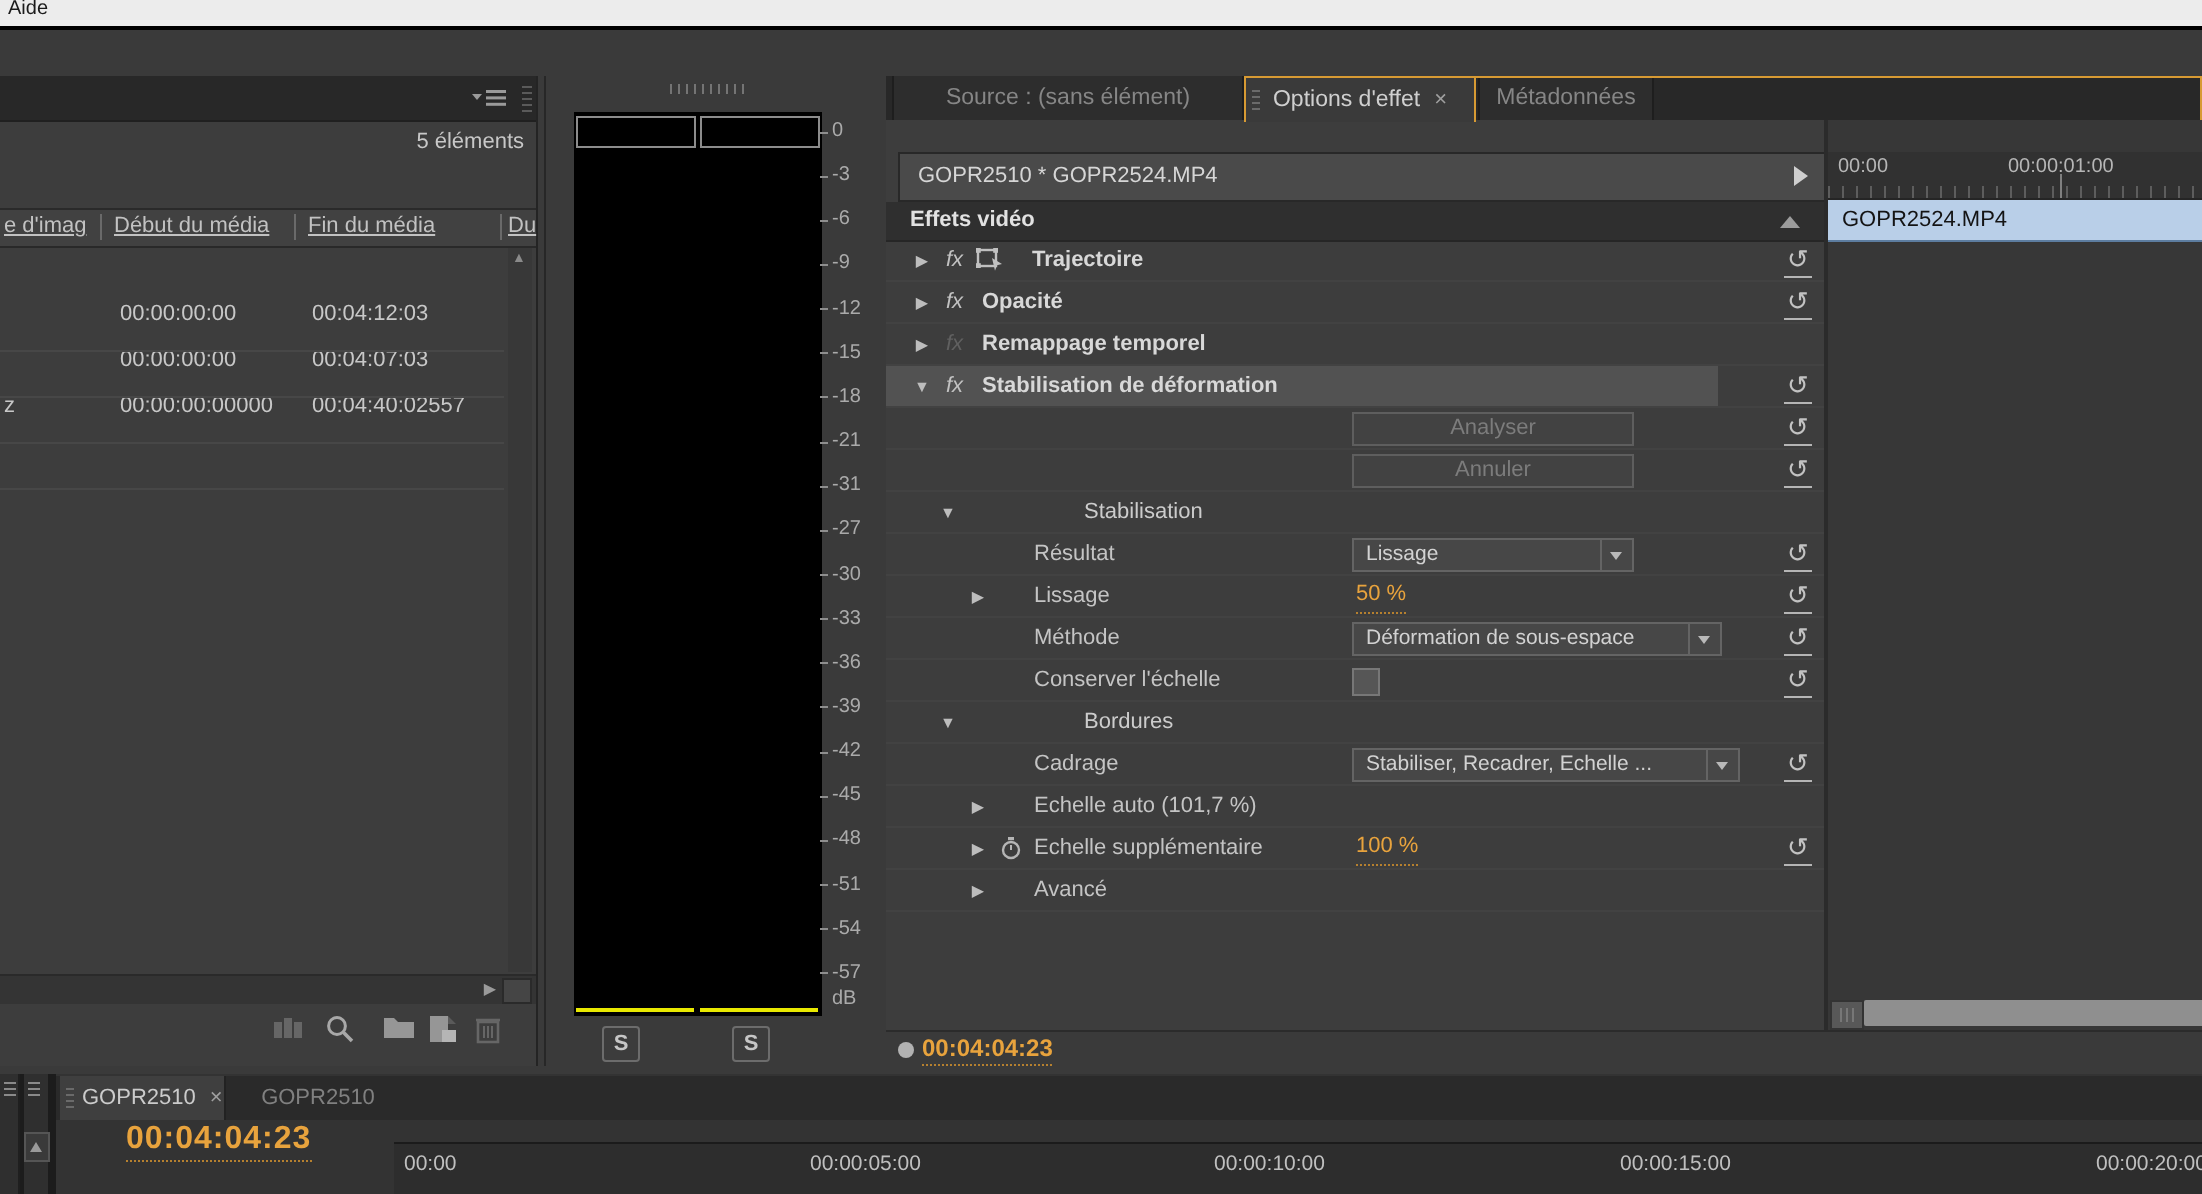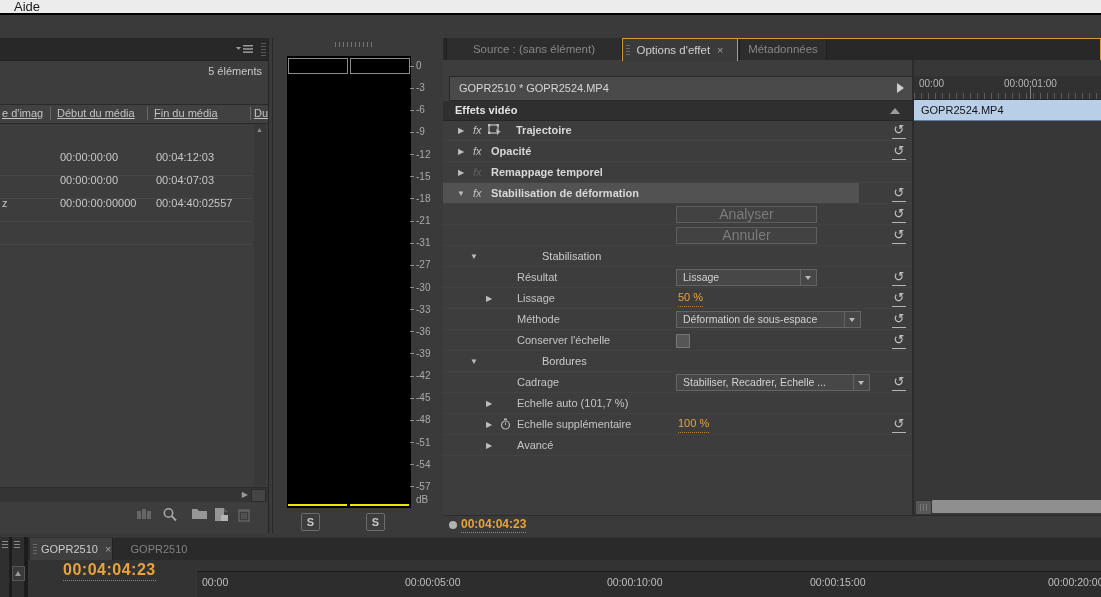--- a/index.html
+++ b/index.html
@@ -1,21 +1,21 @@
 <!DOCTYPE html>
 <html><head>
 <meta charset="utf-8">
 <style>
   html,body{margin:0;padding:0;background:#1c1c1c;}
   body{font-family:"Liberation Sans","DejaVu Sans",sans-serif;-webkit-font-smoothing:antialiased;}
   #app{position:relative;width:1101px;height:597px;overflow:hidden;background:#3a3a3a;}
   .abs{position:absolute;}
   
   #menubar{left:0;top:0;width:1101px;height:13px;background:#ececec;border-bottom:2px solid #000;}
-  #menubar span{position:absolute;left:14px;top:-1px;font-size:13px;color:#1b1b1b;}
+  #menubar span{position:absolute;left:4px;top:-1px;font-size:10px;color:#1b1b1b;}
   
   #project{left:0;top:38px;width:268px;height:495px;background:#3d3d3d;border-right:1px solid #242424;}
   .p-tabbar{position:absolute;left:0;top:0;width:268px;height:22px;background:#282828;border-bottom:1px solid #202020;}
   .pmenu{position:absolute;right:14px;top:6px;width:18px;height:10px;}
   .vgrip{position:absolute;right:2px;top:4px;width:5px;height:14px;background:repeating-linear-gradient(0deg,#5a5a5a 0 1px,transparent 1px 3px);}
   .p-count{position:absolute;right:6px;top:27px;font-size:11px;color:#c8c8c8;}
   .p-header{position:absolute;left:0;top:66px;width:268px;height:18px;background:#414141;border-top:1px solid #2a2a2a;border-bottom:1px solid #292929;font-size:11px;color:#c2c2c2;}
   .p-header span{position:absolute;top:2px;white-space:nowrap;text-decoration:underline;}
   .hsep{position:absolute;top:2px;width:1px;height:13px;background:#6a6a6a;}
   .prow{position:absolute;left:0;width:252px;height:21px;font-size:11px;color:#c8c8c8;}
@@ -57,21 +57,21 @@
   .twirl{position:absolute;top:0;width:10px;font-size:8px;color:#bdbdbd;text-align:center;line-height:21px;}
   .tw-effect{left:13px;} .tw-group{left:26px;} .tw-param{left:41px;}
   .fxb{position:absolute;left:30px;font-style:italic;color:#c2c2c2;}
   .fxb.dim{color:#606060;}
   .ename{position:absolute;left:48px;font-weight:bold;color:#d8d8d8;white-space:nowrap;}
   .ename.w-icon{left:73px;}
   .micon{position:absolute;left:45px;top:4px;}
   .glabel{position:absolute;left:58px;color:#cccccc;white-space:nowrap;margin-left:41px;}
   .plabel{position:absolute;left:74px;color:#c4c4c4;white-space:nowrap;}
   .swicon{position:absolute;left:57px;top:4px;}
-  .pbutton{position:absolute;left:233px;top:2px;width:139px;height:15px;background:#424242;border:1px solid #5e5e5e;color:#7c7c7c;font-size:14px;text-align:center;line-height:15px;}
+  .pbutton{position:absolute;left:233px;top:2px;width:139px;height:15px;background:#424242;border:1px solid #5e5e5e;color:#7c7c7c;font-size:11px;text-align:center;line-height:15px;}
   .dd{position:absolute;left:233px;top:2px;height:15px;background:#474747;border:1px solid #646464;color:#d2d2d2;font-size:10.5px;line-height:15px;}
   .dd .dd-text{position:absolute;left:6px;top:0;white-space:nowrap;}
   .dd .dd-arrow{position:absolute;right:0;top:0;width:15px;height:15px;border-left:1px solid #646464;}
   .dd .dd-arrow:after{content:"";position:absolute;left:4px;top:6px;border-top:4px solid #b9b9b9;border-left:3.5px solid transparent;border-right:3.5px solid transparent;}
   .pvalue{position:absolute;left:235px;color:#e8a33d;border-bottom:1px dotted #b5802f;line-height:17px;top:1px;}
   .pcheck{position:absolute;left:233px;top:4px;width:12px;height:12px;background:#565656;border:1px solid #777;}
   .reset{position:absolute;right:6px;top:1px;width:14px;color:#c2c2c2;font-size:13px;text-align:center;line-height:17px;border-bottom:1px solid #b5b5b5;height:17px;}
   .e-bottom{position:absolute;left:0;top:477px;width:658px;height:18px;background:#3a3a3a;border-top:1px solid #2b2b2b;}
   .e-bottom .ph{position:absolute;left:6px;top:5px;width:8px;height:8px;border-radius:50%;background:#b2b2b2;}
   .e-bottom .tc{position:absolute;left:18px;top:1px;font-size:12px;font-weight:bold;color:#e8a33d;border-bottom:1px dotted #b5802f;line-height:15px;}

